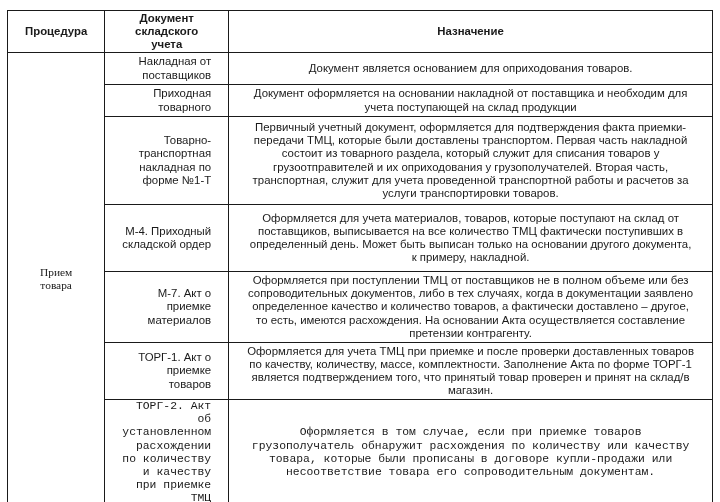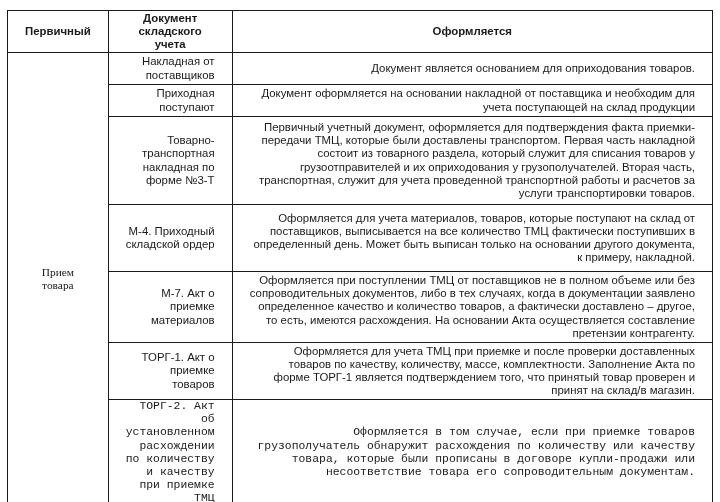--- a/index.html
+++ b/index.html
@@ -33,55 +33,55 @@
   th {
     font-weight: bold;
     text-align: center;
   }
   col.c1 { width: 97px; }
   col.c2 { width: 98px; }
   col.c3 { width: 511px; }
   .hdr-row th { height: 41px; padding-top: 0; padding-bottom: 1px; }
   td.proc { text-align: center; font-family: Liberation Serif, serif; }
   td.docname { text-align: right; }
-  td.purpose { text-align: right; padding-left: 4px; padding-right: 6px; }
+  td.purpose { text-align: center; padding-left: 4px; padding-right: 6px; }
   tr.r1 td { height: 31px; }
   tr.r2 td { height: 31px; }
   tr.r3 td { height: 87px; }
   tr.r4 td { height: 66px; }
   tr.r5 td { height: 70px; }
   tr.r6 td { height: 56px; }
   tr.r7 td { height: 86px; font-family: Liberation Mono, monospace; }
 </style>
 </head>
 <body>
 
 <table class="doc-table">
   <colgroup>
     <col class="c1">
       <col class="c2">
       <col class="c3">
   </colgroup>
   <tbody>
       <tr class="hdr-row">
-    <th>Первичный</th>
+    <th>Процедура</th>
     <th>Документ складского учета</th>
-    <th>Оформляется</th>
+    <th>Назначение</th>
   </tr>
   <tr class="r1">
     <td class="proc" rowspan="7">Прием товара</td>
     <td class="docname">Накладная от поставщиков</td>
     <td class="purpose">Документ является основанием для оприходования товаров.</td>
   </tr>
   <tr class="r2">
-    <td class="docname">Приходная поступают</td>
+    <td class="docname">Приходная товарного</td>
     <td class="purpose">Документ оформляется на основании накладной от поставщика и необходим для учета поступающей на склад продукции</td>
   </tr>
   <tr class="r3">
-    <td class="docname">Товарно-транспортная накладная по форме №3-Т</td>
+    <td class="docname">Товарно-транспортная накладная по форме №1-Т</td>
     <td class="purpose">Первичный учетный документ, оформляется для подтверждения факта приемки-передачи ТМЦ, которые были доставлены транспортом. Первая часть накладной состоит из товарного раздела, который служит для списания товаров у грузоотправителей и их оприходования у грузополучателей. Вторая часть, транспортная, служит для учета проведенной транспортной работы и расчетов за услуги транспортировки товаров.</td>
   </tr>
   <tr class="r4">
     <td class="docname">М-4. Приходный складской ордер</td>
     <td class="purpose">Оформляется для учета материалов, товаров, которые поступают на склад от поставщиков, выписывается на все количество ТМЦ фактически поступивших в определенный день. Может быть выписан только на основании другого документа, к примеру, накладной.</td>
   </tr>
   <tr class="r5">
     <td class="docname">М-7. Акт о приемке материалов</td>
     <td class="purpose">Оформляется при поступлении ТМЦ от поставщиков не в полном объеме или без сопроводительных документов, либо в тех случаях, когда в документации заявлено определенное качество и количество товаров, а фактически доставлено – другое, то есть, имеются расхождения. На основании Акта осуществляется составление претензии контрагенту.</td>
   </tr>

